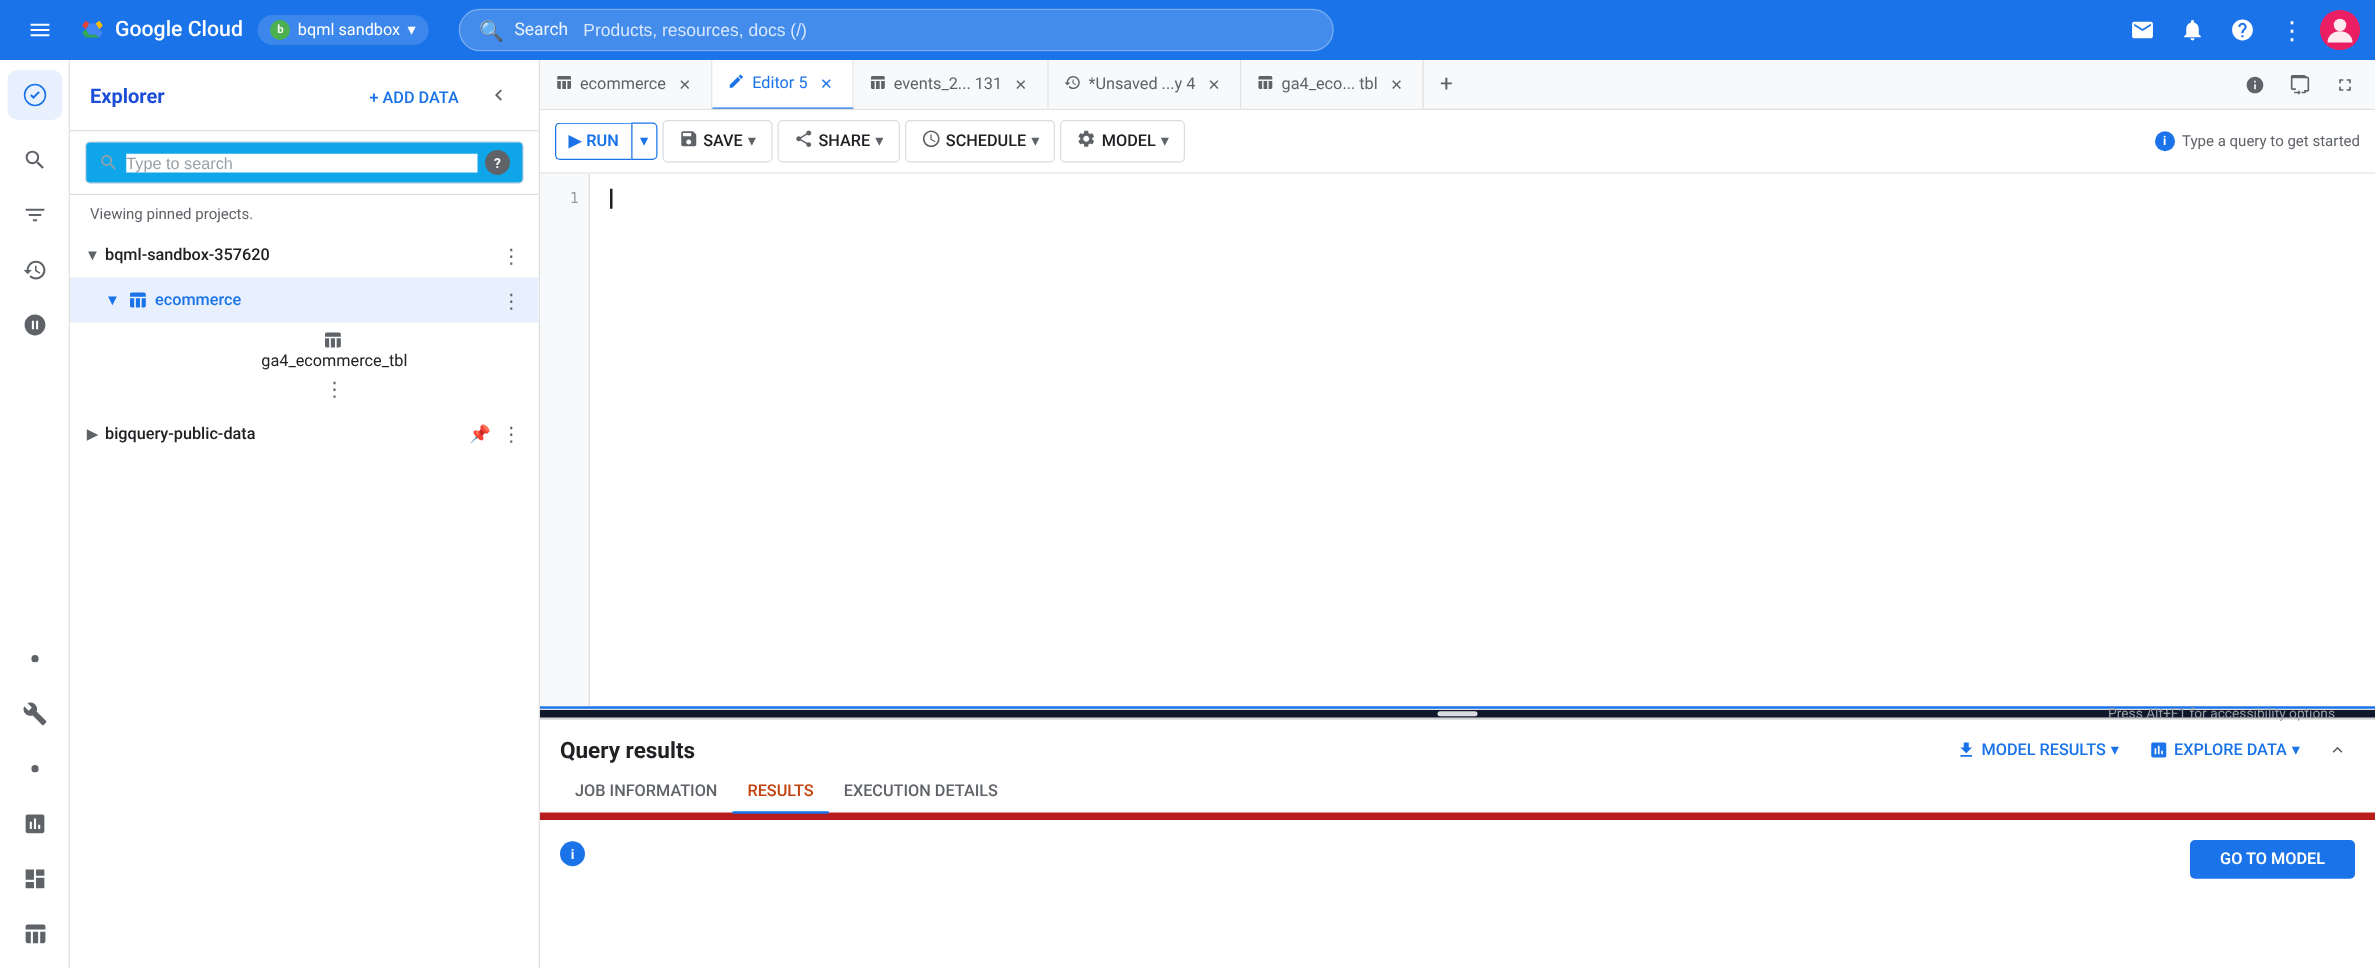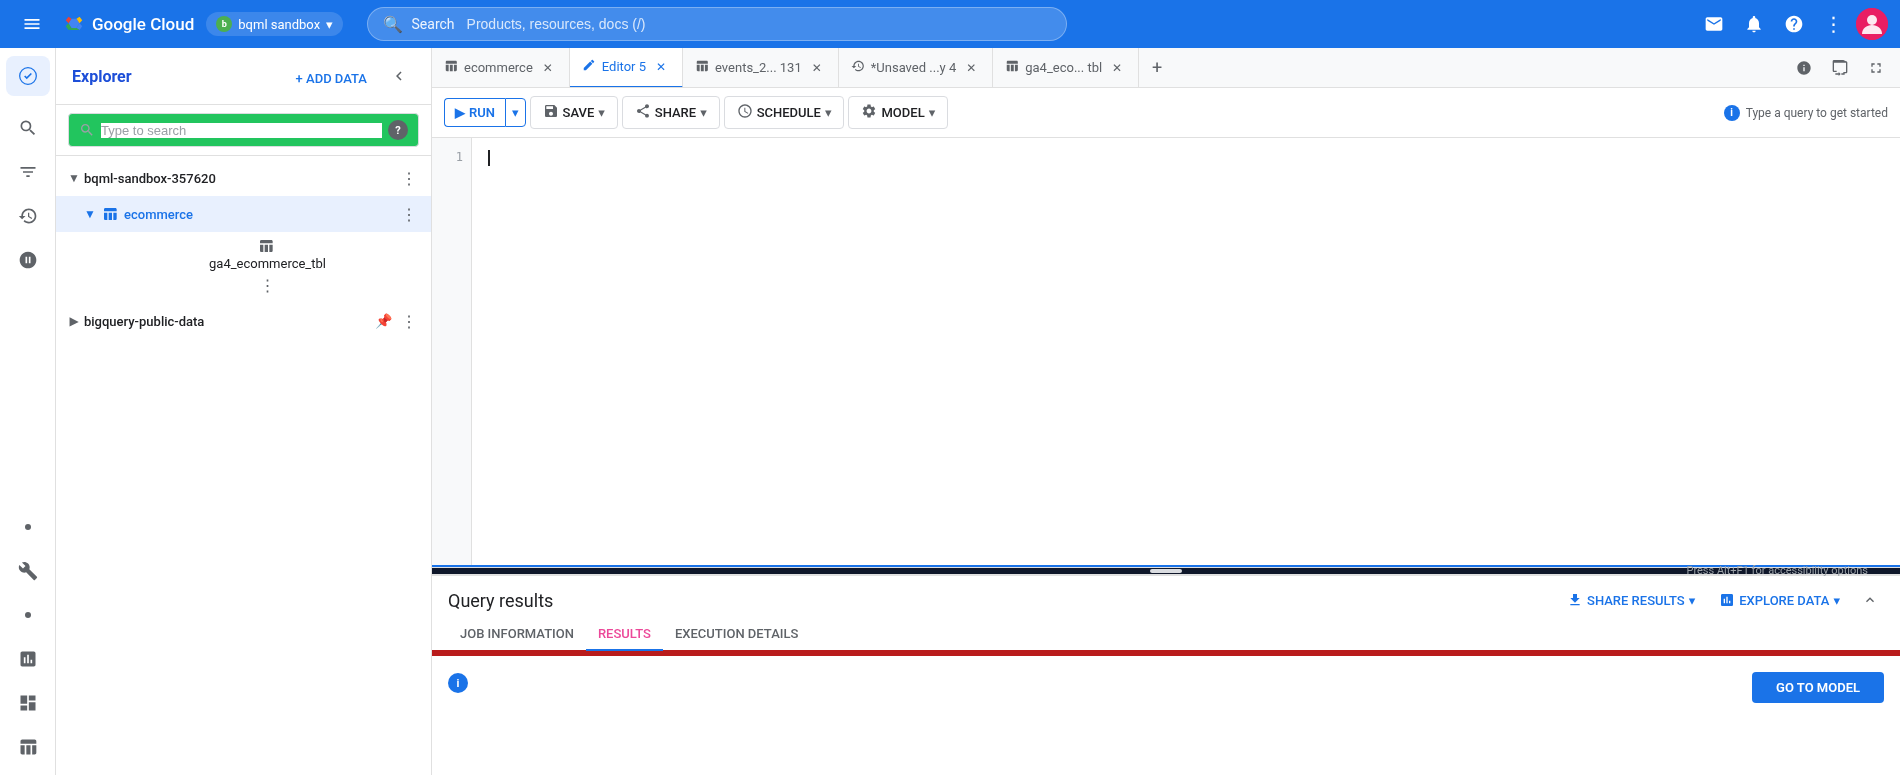--- a/index.html
+++ b/index.html
@@ -178,21 +178,21 @@
       padding: 8px 12px;
       border-bottom: 1px solid #e0e0e0;
     }
     .search-input-box {
       display: flex;
       align-items: center;
       gap: 6px;
       border: 1px solid #dadce0;
       border-radius: 4px;
       padding: 6px 10px;
-      background: #22c55e;
+      background: #0ea5e9;
     }
     .search-input-box input {
       border: none;
       outline: none;
       font-size: 13px;
       color: #202124;
       flex: 1;
     }
     .search-input-box input::placeholder { color: #9aa0a6; }
     .help-icon {
@@ -477,21 +477,21 @@
       min-height: 200px;
     }
     .results-header {
       display: flex;
       align-items: center;
       justify-content: space-between;
       padding: 10px 16px 0;
     }
     .results-title {
       font-size: 18px;
-      font-weight: 400;
+      font-weight: 700;
       color: #202124;
     }
     .results-actions {
       display: flex;
       align-items: center;
       gap: 8px;
     }
     .results-action-btn {
       display: flex;
       align-items: center;
@@ -521,21 +521,21 @@
     .results-tab {
       padding: 8px 12px;
       font-size: 13px;
       font-weight: 500;
       color: #5f6368;
       cursor: pointer;
       border-bottom: 2px solid transparent;
       margin-bottom: -1px;
     }
     .results-tab.active {
-      color: #ec4899;
+      color: #c2410c;
       border-bottom-color: #1a73e8;
     }
     .results-content {
       padding: 16px;
       display: flex;
       align-items: flex-start;
       gap: 12px;
     }
     .info-circle {
       width: 20px; height: 20px;
@@ -714,20 +714,21 @@
       <div class="search-input-box">
         <svg width="16" height="16" viewBox="0 0 24 24" fill="#9aa0a6">
             <path d="M15.5 14h-.79l-.28-.27A6.471 6.471 0 0 0 16 9.5 6.5 6.5 0 1 0 9.5 16c1.61 0 3.09-.59 4.23-1.57l.27.28v.79l5 4.99L20.49 19l-4.99-5zm-6 0C7.01 14 5 11.99 5 9.5S7.01 5 9.5 5 14 7.01 14 9.5 11.99 14 9.5 14z"></path>
           </svg>
         <input type="text" placeholder="Type to search" style="">
         <div class="help-icon">?</div>
       </div>
     </div>
 
     <div class="tree-view">
+      <div class="pinned-info">Viewing pinned projects.</div>
 
       <div class="tree-item tree-indent-0">
         <div class="tree-arrow">▼</div>
         <div class="tree-label bold">bqml-sandbox-357620</div>
         <div class="tree-more-btn">⋮</div>
       </div>
 
       <div class="tree-item tree-indent-1 selected">
         <div class="tree-arrow" style="color:#1a73e8;">▼</div>
         <div class="tree-icon">
@@ -903,21 +904,21 @@
     </div>
 
     <div class="results-panel">
       <div class="results-header">
         <span class="results-title">Query results</span>
         <div class="results-actions">
           <div class="results-action-btn">
             <svg width="16" height="16" viewBox="0 0 24 24" fill="#1a73e8">
                 <path d="M19 9h-4V3H9v6H5l7 7 7-7zM5 18v2h14v-2H5z"></path>
               </svg>
-            <span>SHARE RESULTS</span>
+            <span>MODEL RESULTS</span>
             <span>▾</span>
           </div>
           <div class="results-action-btn">
             <svg width="16" height="16" viewBox="0 0 24 24" fill="#1a73e8">
                 <path d="M19 3H5c-1.1 0-2 .9-2 2v14c0 1.1.9 2 2 2h14c1.1 0 2-.9 2-2V5c0-1.1-.9-2-2-2zM9 17H7v-7h2v7zm4 0h-2V7h2v10zm4 0h-2v-4h2v4z"></path>
               </svg>
             <span>EXPLORE DATA</span>
             <span>▾</span>
           </div>
           <div class="chevron-up-btn">

